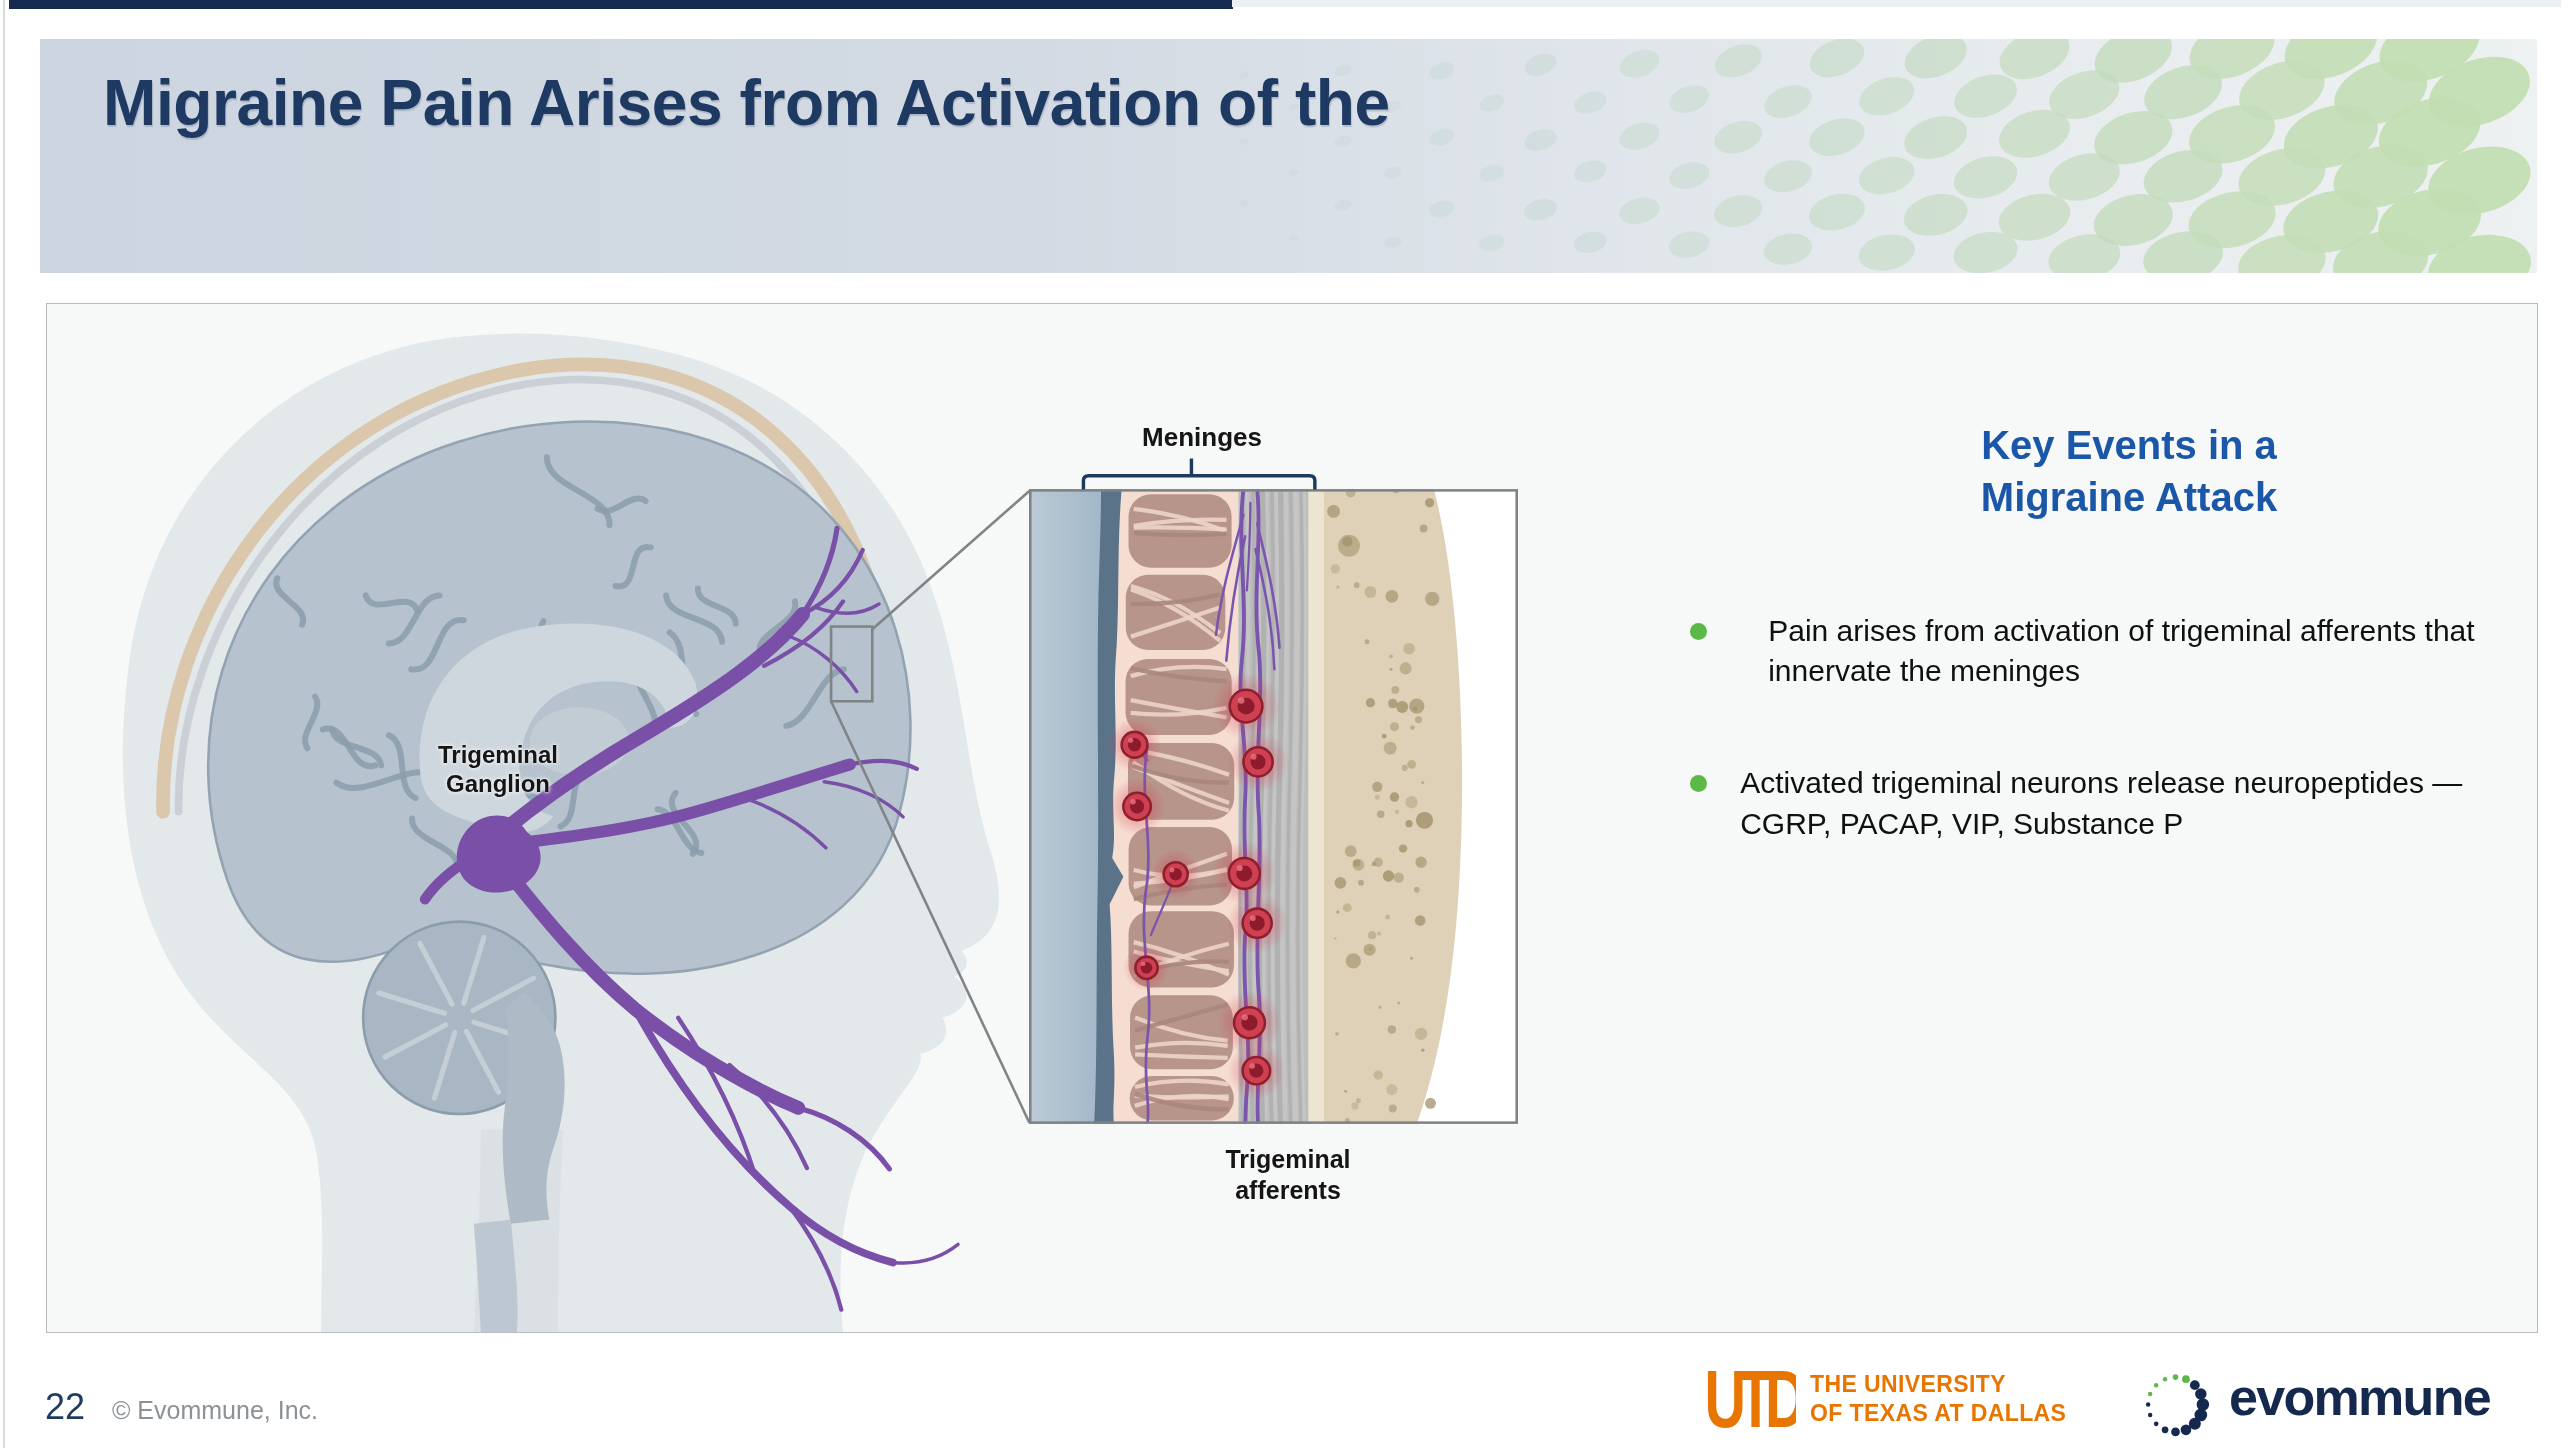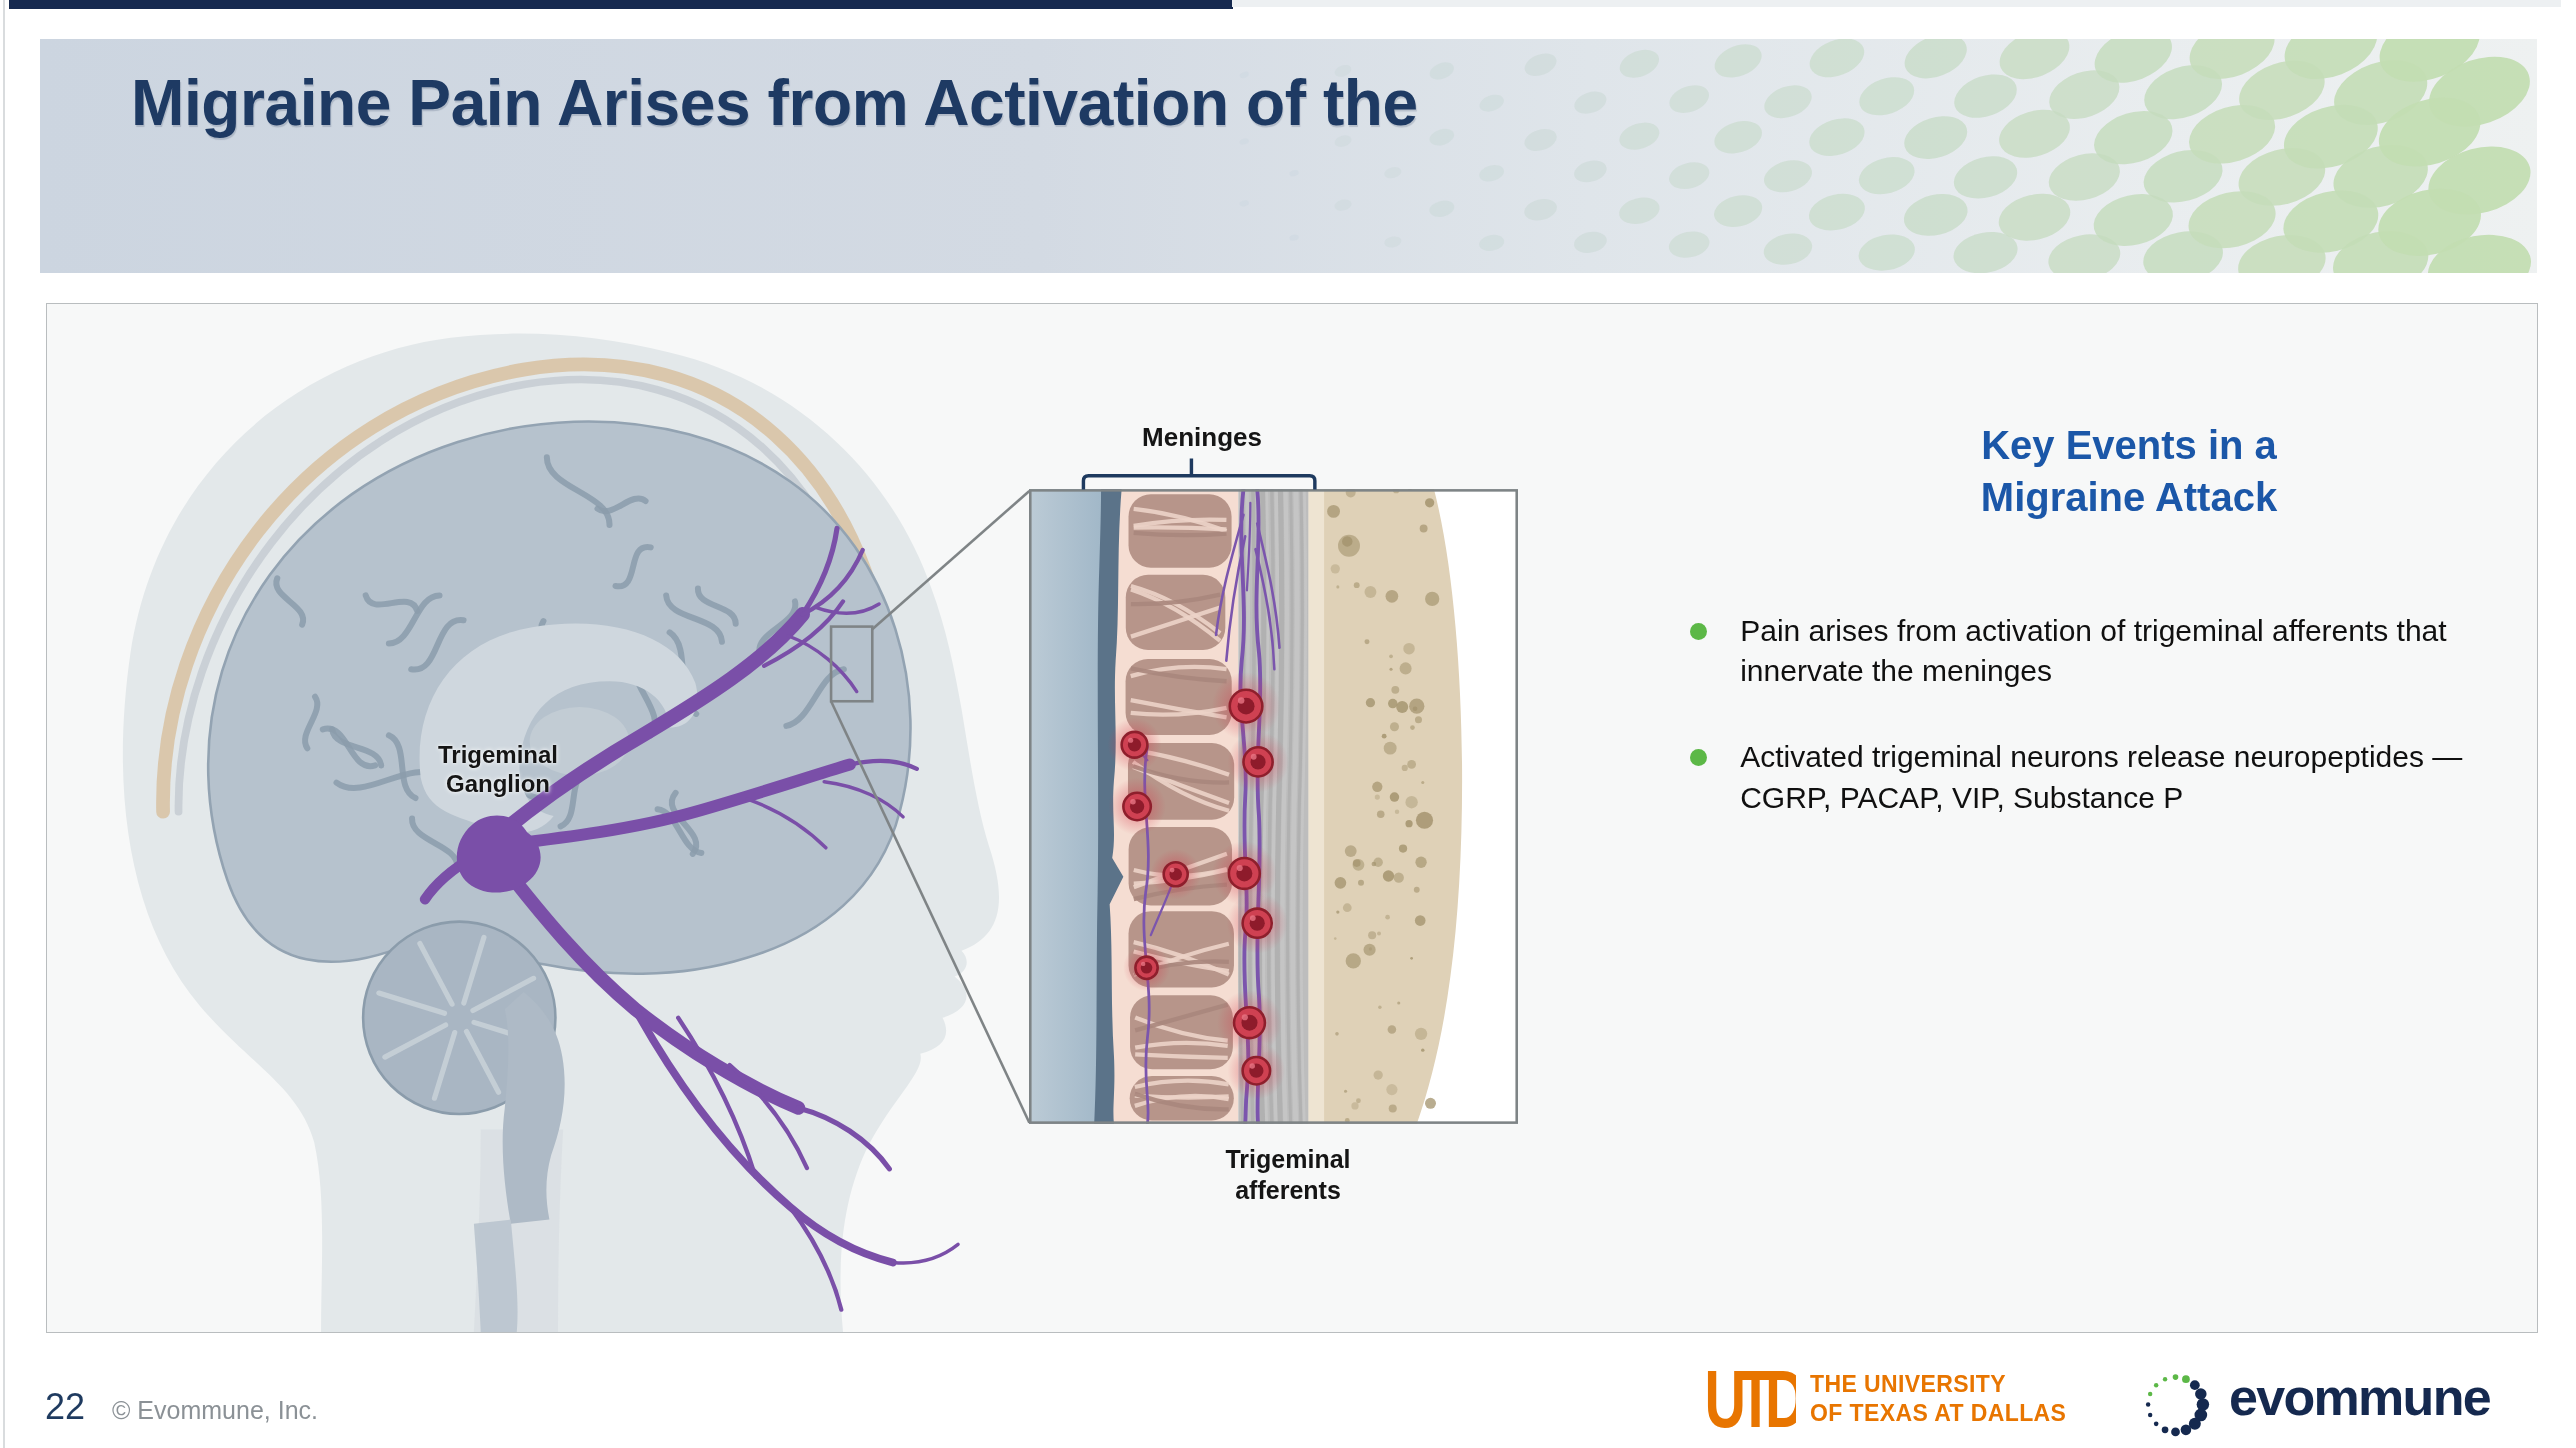--- a/index.html
+++ b/index.html
@@ -15,21 +15,21 @@
   #left-hairline{left:3.4px;top:0;width:1.7px;height:1449px;background:#c9cdd0;opacity:.7;}
   
   #header-band{
     left:40px;top:39px;width:2497px;height:234px;overflow:hidden;
     background:linear-gradient(90deg,#ccd5e0 0%,#d3dae3 40%,#dfe5ea 62%,#e9edef 85%,#eef1f1 100%);
   }
   #header-dots{position:absolute;right:0;top:0;width:1340px;height:234px;}
   #slide-title{
     left:103px;top:60px;width:1803px;
     font-size:64px;font-weight:bold;color:#1e3a63;line-height:1.37;
-    letter-spacing:-0.4px;text-shadow:0.9px 1.7px 0.9px rgba(30,45,80,.18);margin-left:28px;
+    letter-spacing:-0.4px;text-shadow:0.9px 1.7px 0.9px rgba(30,45,80,.18);
   }
   
   #main-panel{
     left:46px;top:303px;width:2492px;height:1030px;
     background:#f7f8f8;border:1.7px solid #b9bdbf;box-sizing:border-box;
   }
   #brain-art{left:77px;top:331px;width:962px;height:1001px;}
   #connector-art{left:46px;top:303px;width:2492px;height:1030px;pointer-events:none;}
   #inset-art{left:1029px;top:489px;width:489px;height:635px;}
   
@@ -45,21 +45,21 @@
     font-size:40px;font-weight:bold;color:#1b57a8;line-height:1.3;
   }
   #bullet-list{left:1685px;top:611px;width:824px;}
   .bullet{display:flex;align-items:flex-start;}
   .bullet .dot{
     flex:0 0 auto;width:17px;height:17px;border-radius:50%;
     margin:12px 33px 0 5.2px;background:#5cb847;
   }
   .bullet .txt{font-size:30px;color:#101010;line-height:1.34;}
   .bullet.mb1{margin-bottom:57px;}
-  .bullet.mb2{margin-bottom:46px;}
+  .bullet.mb2{margin-bottom:72px;gap:28px;}
   .bullet.mb3{margin-bottom:64px;}
   
   #page-number{left:45px;top:1386px;font-size:36px;font-weight:normal;color:#1e3a5f;}
   #copyright{left:112px;top:1396px;font-size:25px;color:#8b9196;}
   #utd-logo{left:1707px;top:1357px;width:89px;height:89px;}
   #utd-name{left:1810px;top:1370px;font-size:23px;font-weight:bold;color:#e87500;
     line-height:1.25;letter-spacing:0.4px;}
   #evo-ring{left:2131px;top:1360px;width:89px;height:89px;}
   #evo-wordmark{left:2229px;top:1367px;font-size:52px;font-weight:bold;color:#15294f;letter-spacing:-1.7px;}
 </style>

